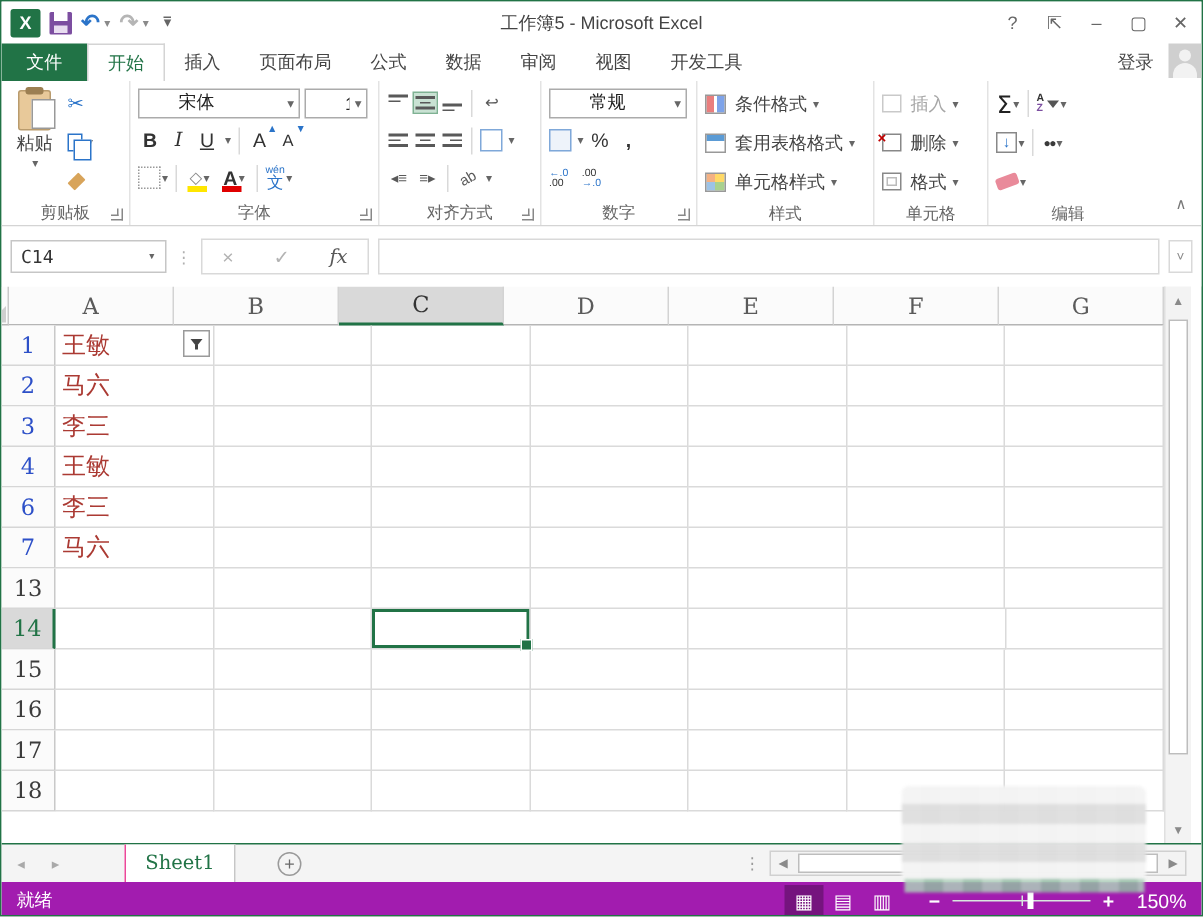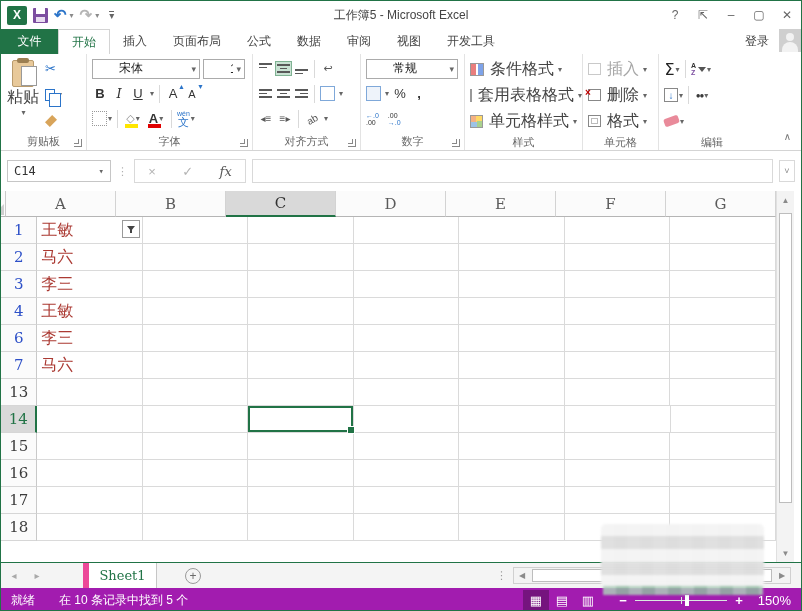--- a/index.html
+++ b/index.html
@@ -78,21 +78,21 @@
   .align-ic i { height:1.5px; background:#595959; display:block; }
   .align-ic.sel { background:#c9e2d3; outline:1px solid #7fb293; }
   .a-top { justify-content:flex-start; } .a-bot { justify-content:flex-end; }
   .w60 i:nth-child(2){ width:60%; } .ctr i:nth-child(2){ width:60%; margin:0 auto; } .rgt i:nth-child(2){ width:60%; margin-left:auto; }
   .num2 { display:flex; flex-direction:column; line-height:1; font-size:7px; color:#333; align-items:flex-start; }
   .num2 .bl { color:#2b74c9; }
   .style-ic { width:14px; height:13px; border:1px solid #999; display:inline-block; margin-right:3px; }
   .si-cond { background:linear-gradient(90deg,#e97e7e 0 40%, #fff 40% 60%, #7ea3e9 60%); }
   .si-table { background:linear-gradient(#5b9bd5 0 35%, #fff 35%), #fff; }
   .si-cell { background:conic-gradient(#ffd966 0 25%, #a9d18e 0 50%, #9dc3e6 0 75%, #f4b183 0); }
-  .rlabel { font-size:16px; color:#444; white-space:nowrap; }
+  .rlabel { font-size:12px; color:#444; white-space:nowrap; }
   .rlabel.dis { color:#a6a6a6; }
   .cells-ic { width:13px; height:12px; border:1px solid #888; display:inline-block; margin-right:3px;
               background:linear-gradient(#fff 0 0); position:relative; }
   .cells-ic.del::after { content:"×"; color:#c00000; font-size:10px; position:absolute; left:-4px; top:-3px; font-weight:bold; }
   .cells-ic.ins { opacity:.45; }
   .cells-ic.fmt::after { content:""; position:absolute; inset:2px; border:1px solid #bbb; }
   .sigma { font-size:16px; color:#222; font-family:"DejaVu Sans", sans-serif; }
   .filldown { width:14px; height:14px; border:1px solid #888; color:#2b74c9; font-size:10px; font-weight:bold;
               display:inline-flex; align-items:center; justify-content:center; }
   .az { display:inline-flex; flex-direction:column; font-size:7px; line-height:1; font-weight:bold; }
@@ -151,21 +151,21 @@
              border-left:1px solid #e0e0e0; }
   .vs-btn { height:18px; display:flex; align-items:center; justify-content:center; color:#8a8a8a; font-size:8px; }
   .vs-thumb { position:absolute; left:2px; right:2px; top:22px; height:290px; background:#fff;
               border:1px solid #bdbdbd; }
   .vs-down { position:absolute; bottom:0; left:0; right:0; }
 
   
   .sheetbar { position:absolute; left:0; top:561px; width:100%; height:26px; background:#f4f4f4;
               border-top:1px solid #217346; display:flex; align-items:center; }
   .nav-arr { color:#a9a9a9; font-size:10px; width:26px; text-align:center; }
-  .sheet-tab { margin-left:36px; width:74px; height:100%; background:#fff; border-left:6px solid #ec4899;
+  .sheet-tab { margin-left:36px; width:74px; height:100%; background:#fff; border-left:1px solid #ec4899;
                border-right:1px solid #c6c6c6; display:flex; align-items:center; justify-content:center;
                color:#217346; font-family:"DejaVu Serif", serif; font-size:13px; }
   .add-sheet { margin-left:28px; width:16px; height:16px; border-radius:50%; border:1px solid #9a9a9a;
                color:#6a6a6a; display:flex; align-items:center; justify-content:center; font-size:12px; line-height:1; }
   .sb-dots { margin-left:auto; color:#9a9a9a; font-size:11px; padding:0 6px; }
   .hscroll { width:278px; height:17px; background:#f3f3f3; border:1px solid #d0d0d0; margin-right:10px;
              display:flex; align-items:center; position:relative; }
   .hs-btn { width:16px; text-align:center; color:#8a8a8a; font-size:8px; }
   .hs-thumb { position:absolute; left:18px; right:18px; top:1px; bottom:1px; background:#fff; border:1px solid #bdbdbd; }
 
@@ -686,21 +686,20 @@
     <span class="sb-dots">⋮</span>
     <div class="hscroll">
       <span class="hs-btn">◀</span>
       <div class="hs-thumb"></div>
       <span class="hs-btn" style="margin-left:auto">▶</span>
     </div>
   </div>
 
   <div class="statusbar">
     <span class="sb-mode">就绪</span>
-    <span class="sb-msg">在 10 条记录中找到 5 个</span>
     <div class="sb-right">
       <span class="viewbtn active">▦</span>
       <span class="viewbtn">▤</span>
       <span class="viewbtn">▥</span>
       <div class="zoomer">
         <span class="zoom-sign">−</span>
         <div class="zoom-track">
             <div class="zoom-thumb"></div>
           </div>
         <span class="zoom-sign">+</span>

